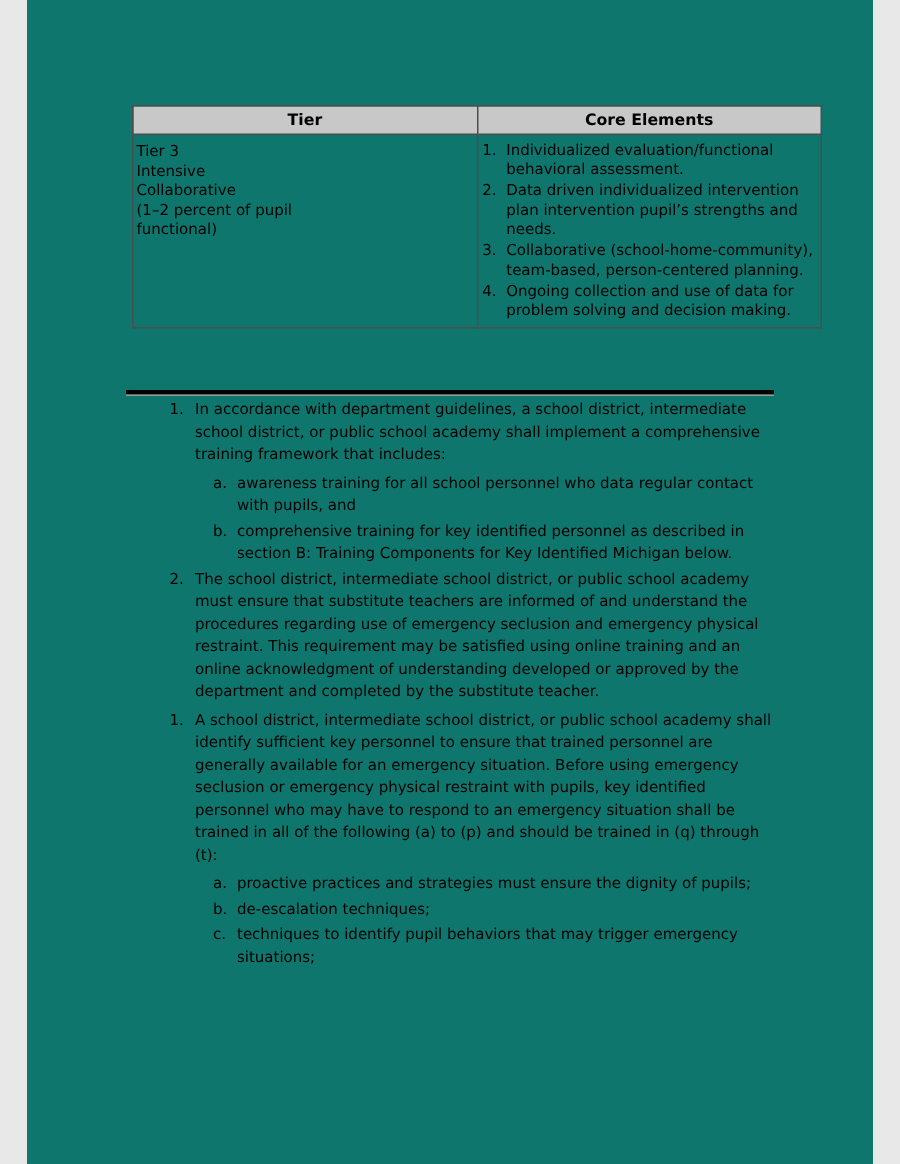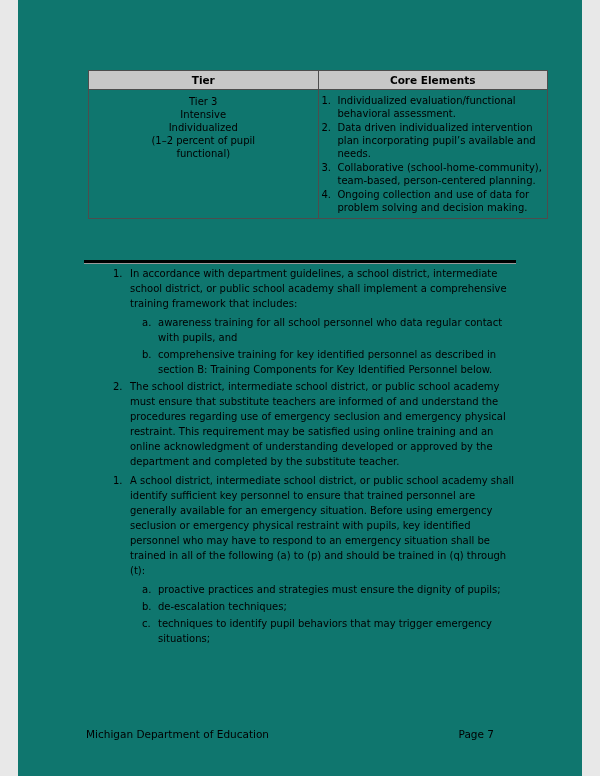--- a/index.html
+++ b/index.html
@@ -11,21 +11,21 @@
     font-size: 10px; line-height: 15px; color: #000;
     padding: 70px 66px 0 66px;
   }
 
   
   .tier-table { border-collapse: collapse; width: 460px; margin-left: 4px;
                 font-size: 10px; line-height: 13px; table-layout: fixed; }
   .tier-table th, .tier-table td { border: 1px solid #4d4d4d; }
   .tier-table th { background: #c8c8c8; font-size: 10.5px; font-weight: bold;
                    padding: 2px; text-align: center; line-height: 14px; }
-  .tier-cell { width: 137px; text-align: center; vertical-align: top; padding: 5px 2px 2px 2px; }
+  .tier-cell { width: 137px; text-align: left; vertical-align: top; padding: 5px 2px 2px 2px; }
   .core-cell { vertical-align: top; padding: 4px 4px 3px 3px; }
 
   
   .li { display: flex; align-items: flex-start; }
   .num { flex: 0 0 16px; }
   .txt { flex: 1 1 auto; }
   .core-cell .li { margin-bottom: 1px; }
 
   .l1 { margin-left: 29px; margin-bottom: 4px; }
   .l1 > .num { flex-basis: 17px; }
@@ -50,32 +50,32 @@
   <table class="tier-table">
     <tbody>
       <tr>
         <th class="col-tier">Tier</th>
         <th>Core Elements</th>
       </tr>
       <tr>
         <td class="tier-cell">
           <div>Tier 3</div>
           <div>Intensive</div>
-          <div>Individualized</div>
+          <div>Collaborative</div>
           <div>(1–2 percent of pupil</div>
           <div>functional)</div>
         </td>
         <td class="core-cell">
           <div class="li">
             <span class="num">1.</span>
             <span class="txt">Individualized evaluation/functional behavioral assessment.</span>
           </div>
           <div class="li">
             <span class="num">2.</span>
-            <span class="txt">Data driven individualized intervention plan incorporating pupil’s available and needs.</span>
+            <span class="txt">Data driven individualized intervention plan intervention pupil’s strengths and needs.</span>
           </div>
           <div class="li">
             <span class="num">3.</span>
             <span class="txt">Collaborative (school-home-community), team-based, person-centered planning.</span>
           </div>
           <div class="li">
             <span class="num">4.</span>
             <span class="txt">Ongoing collection and use of data for problem solving and decision making.</span>
           </div>
         </td>
@@ -90,21 +90,21 @@
   <div class="li l1">
     <span class="num">1.</span>
     <span class="txt">In accordance with department guidelines, a school district, intermediate school district, or public school academy shall implement a comprehensive training framework that includes:</span>
   </div>
   <div class="li l2">
     <span class="num">a.</span>
     <span class="txt">awareness training for all school personnel who data regular contact with pupils, and</span>
   </div>
   <div class="li l2">
     <span class="num">b.</span>
-    <span class="txt">comprehensive training for key identified personnel as described in section B: Training Components for Key Identified Personnel below.</span>
+    <span class="txt">comprehensive training for key identified personnel as described in section B: Training Components for Key Identified Michigan below.</span>
   </div>
   <div class="li l1">
     <span class="num">2.</span>
     <span class="txt">The school district, intermediate school district, or public school academy must ensure that substitute teachers are informed of and understand the procedures regarding use of emergency seclusion and emergency physical restraint. This requirement may be satisfied using online training and an online acknowledgment of understanding developed or approved by the department and completed by the substitute teacher.</span>
   </div>
 
 
   <div class="li l1">
     <span class="num">1.</span>
     <span class="txt">A school district, intermediate school district, or public school academy shall identify sufficient key personnel to ensure that trained personnel are generally available for an emergency situation. Before using emergency seclusion or emergency physical restraint with pupils, key identified personnel who may have to respond to an emergency situation shall be trained in all of the following (a) to (p) and should be trained in (q) through (t):</span>
@@ -115,18 +115,14 @@
   </div>
   <div class="li l2">
     <span class="num">b.</span>
     <span class="txt">de-escalation techniques;</span>
   </div>
   <div class="li l2">
     <span class="num">c.</span>
     <span class="txt">techniques to identify pupil behaviors that may trigger emergency situations;</span>
   </div>
 
-  <div class="footer">
-    <span>Michigan Department of Education</span>
-    <span>Page 7</span>
-  </div>
 
 </div>
 
 </body></html>

